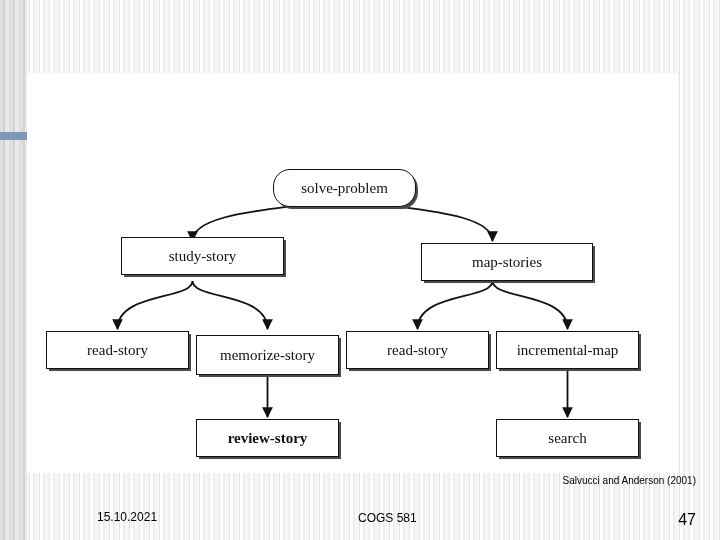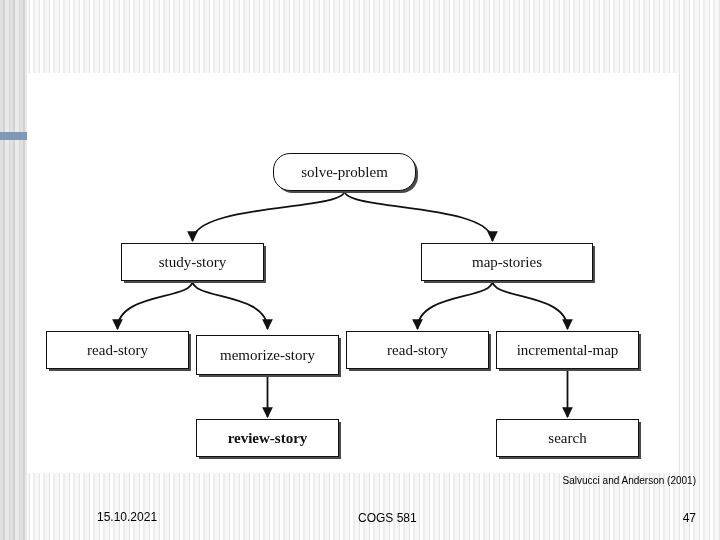--- a/index.html
+++ b/index.html
@@ -127,21 +127,21 @@
     right: 24px;
     top: 475px;
     font-size: 10px;
     color: #000000;
     text-align: right;
   }
   #footer-pagenum {
     position: absolute;
     right: 24px;
     top: 511px;
-    font-size: 12px;
+    font-size: 16px;
     color: #000000;
     text-align: right;
   }
 </style>
 </head>
 <body>
 
 <div id="slide">
 
   <div id="left-band"></div>
@@ -161,24 +161,24 @@
             <path d="M 317.5 118 C 317.5 138, 465.5 130, 465.5 168" marker-end="url(#arrowhead)"></path>
             <path d="M 165.5 208 C 165.5 227, 90.5 219, 90.5 256" marker-end="url(#arrowhead)"></path>
             <path d="M 165.5 208 C 165.5 227, 240.5 219, 240.5 256" marker-end="url(#arrowhead)"></path>
             <path d="M 465.5 208 C 465.5 227, 390.5 219, 390.5 256" marker-end="url(#arrowhead)"></path>
             <path d="M 465.5 208 C 465.5 227, 540.5 219, 540.5 256" marker-end="url(#arrowhead)"></path>
             <path d="M 240.5 296 L 240.5 344" marker-end="url(#arrowhead)"></path>
             <path d="M 540.5 296 L 540.5 344" marker-end="url(#arrowhead)"></path>
           </g>
       </svg>
       <div id="nodes-layer">
-          <div class="node" style="left: 246px; top: 80px; width: 143px; height: 38px; border-radius: 17px;">
+          <div class="node" style="left: 246px; top: 96px; width: 143px; height: 38px; border-radius: 17px;">
             <span class="node-label">solve-problem</span>
           </div>
-          <div class="node" style="left: 94px; top: 170px; width: 143px; height: 38px; justify-content: center;">
+          <div class="node" style="left: 94px; top: 164px; width: 163px; height: 38px; justify-content: center;">
             <span class="node-label">study-story</span>
           </div>
           <div class="node" style="left: 394px; top: 170px; width: 172px; height: 38px;">
             <span class="node-label">map-stories</span>
           </div>
           <div class="node" style="left: 19px; top: 258px; width: 143px; height: 38px;">
             <span class="node-label">read-story</span>
           </div>
           <div class="node" style="left: 169px; top: 262px; width: 143px; height: 40px;">
             <span class="node-label">memorize-story</span>

